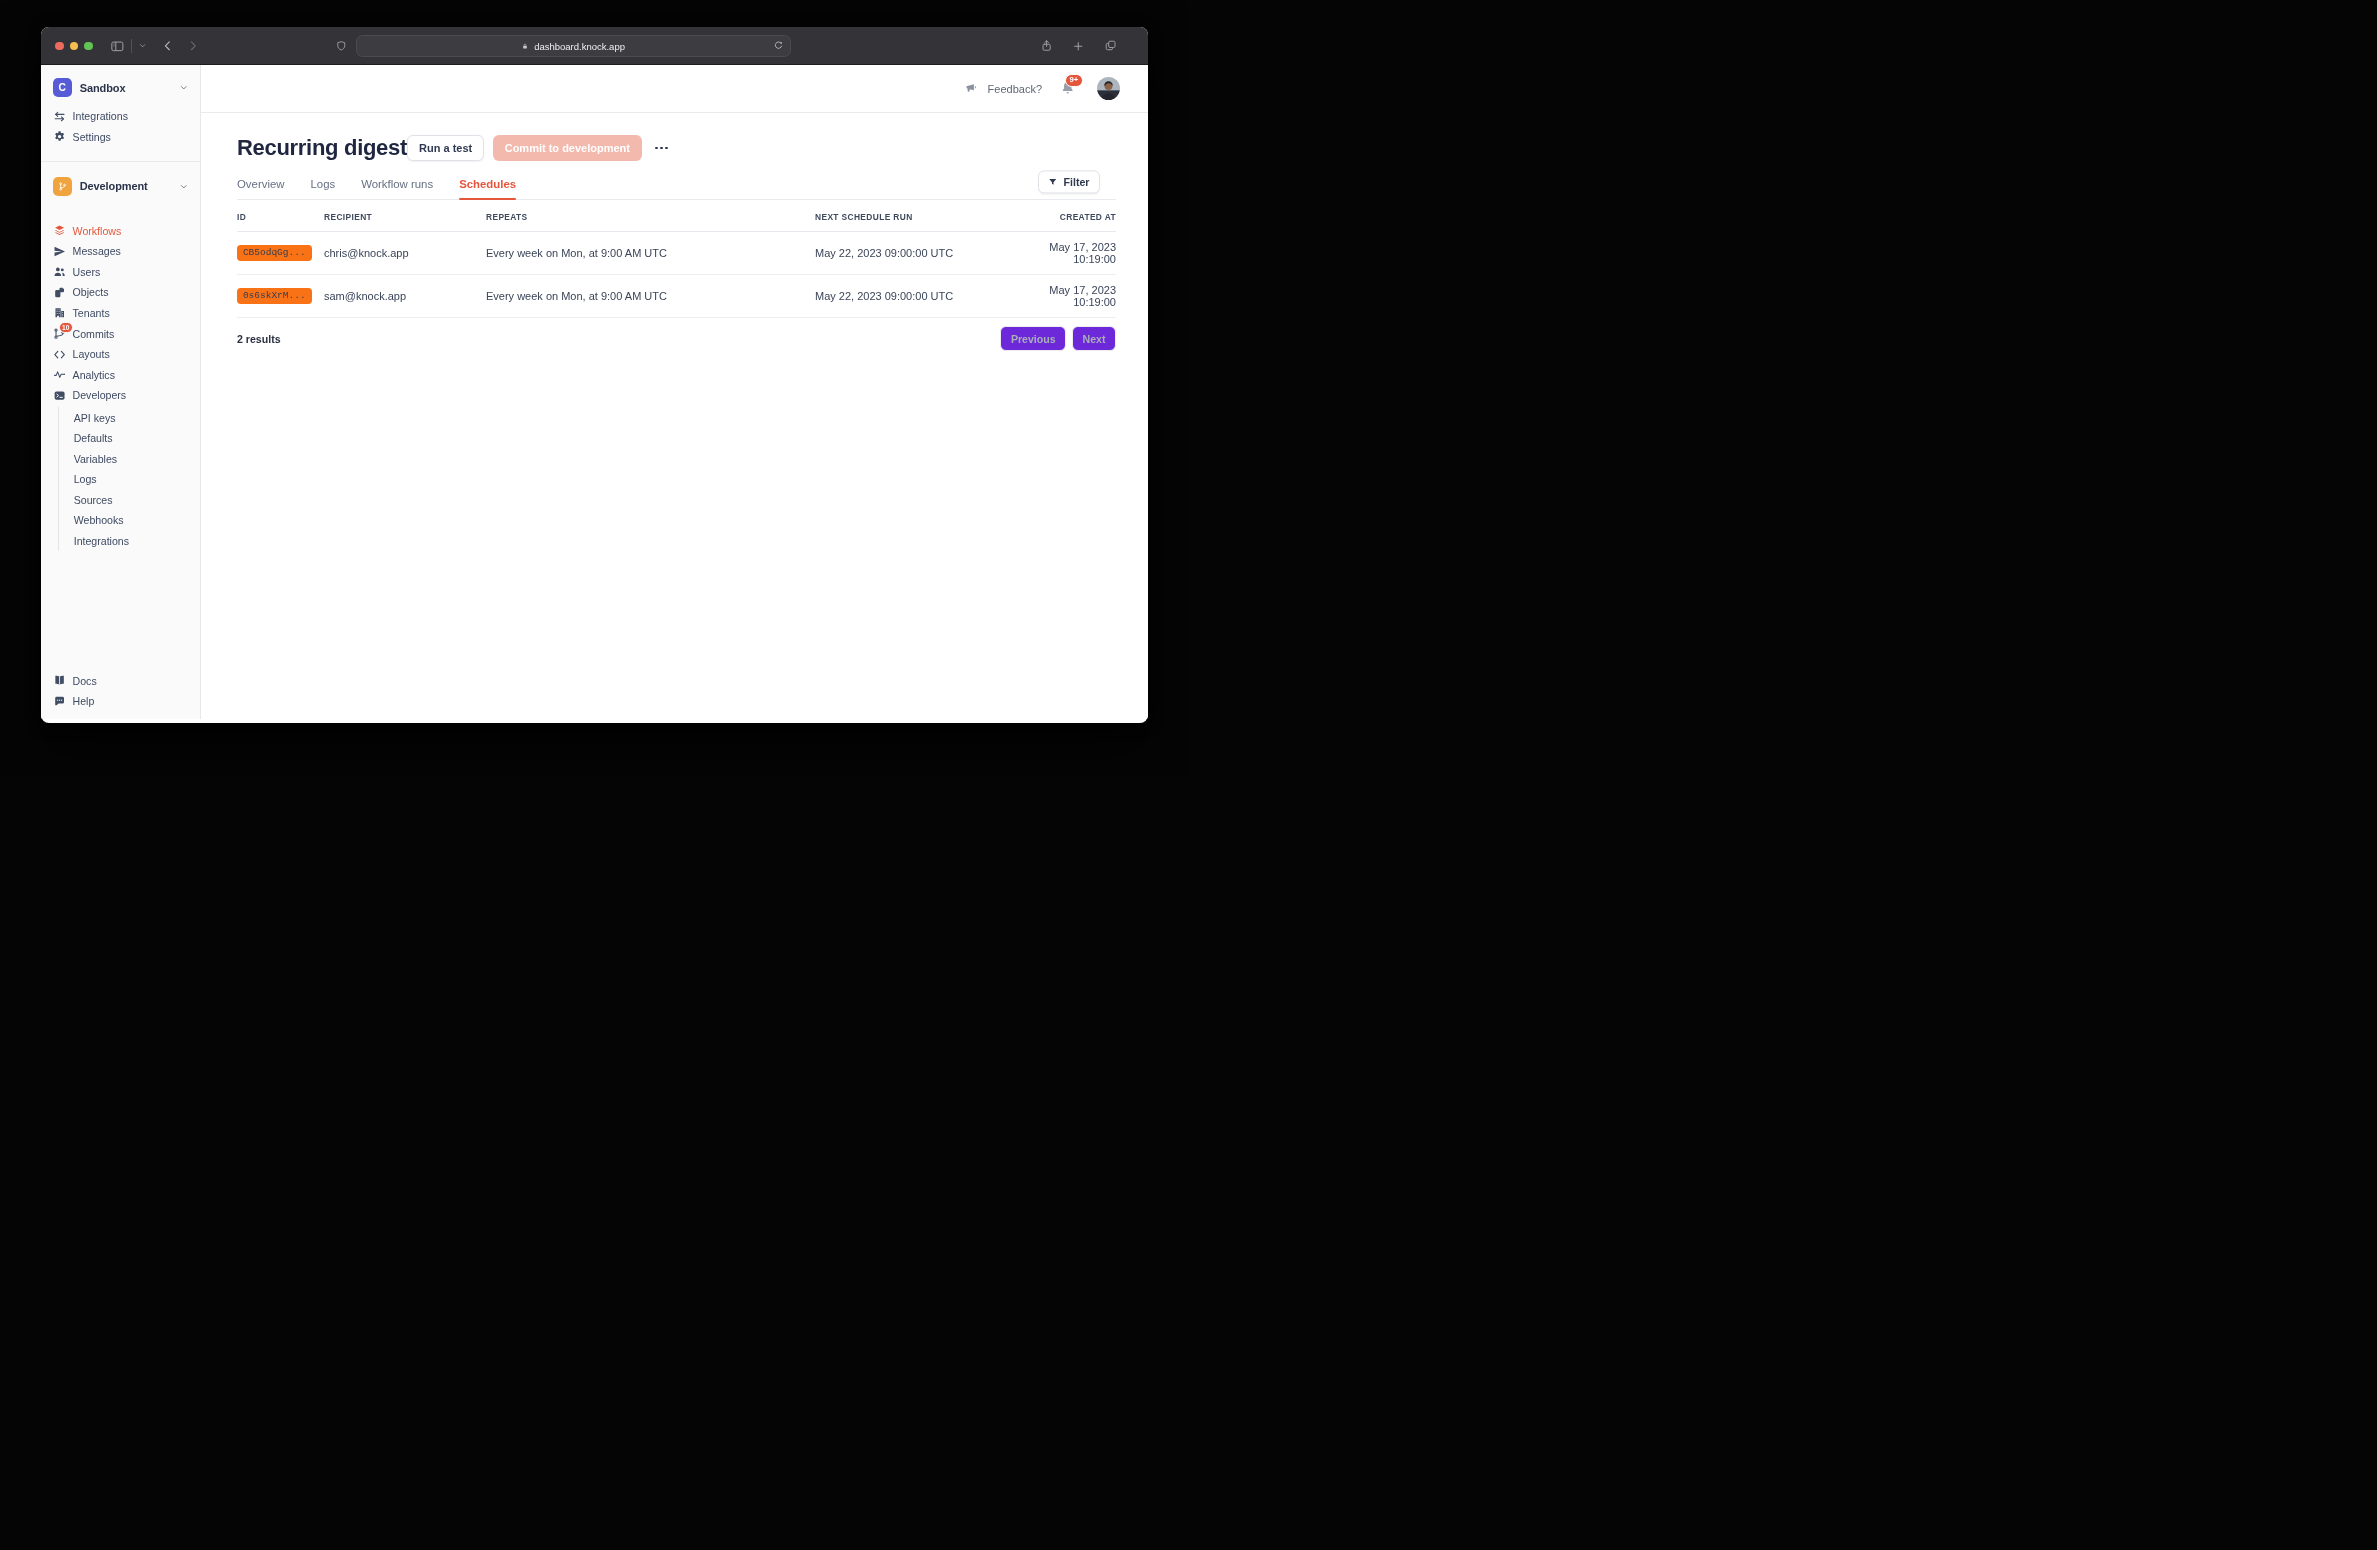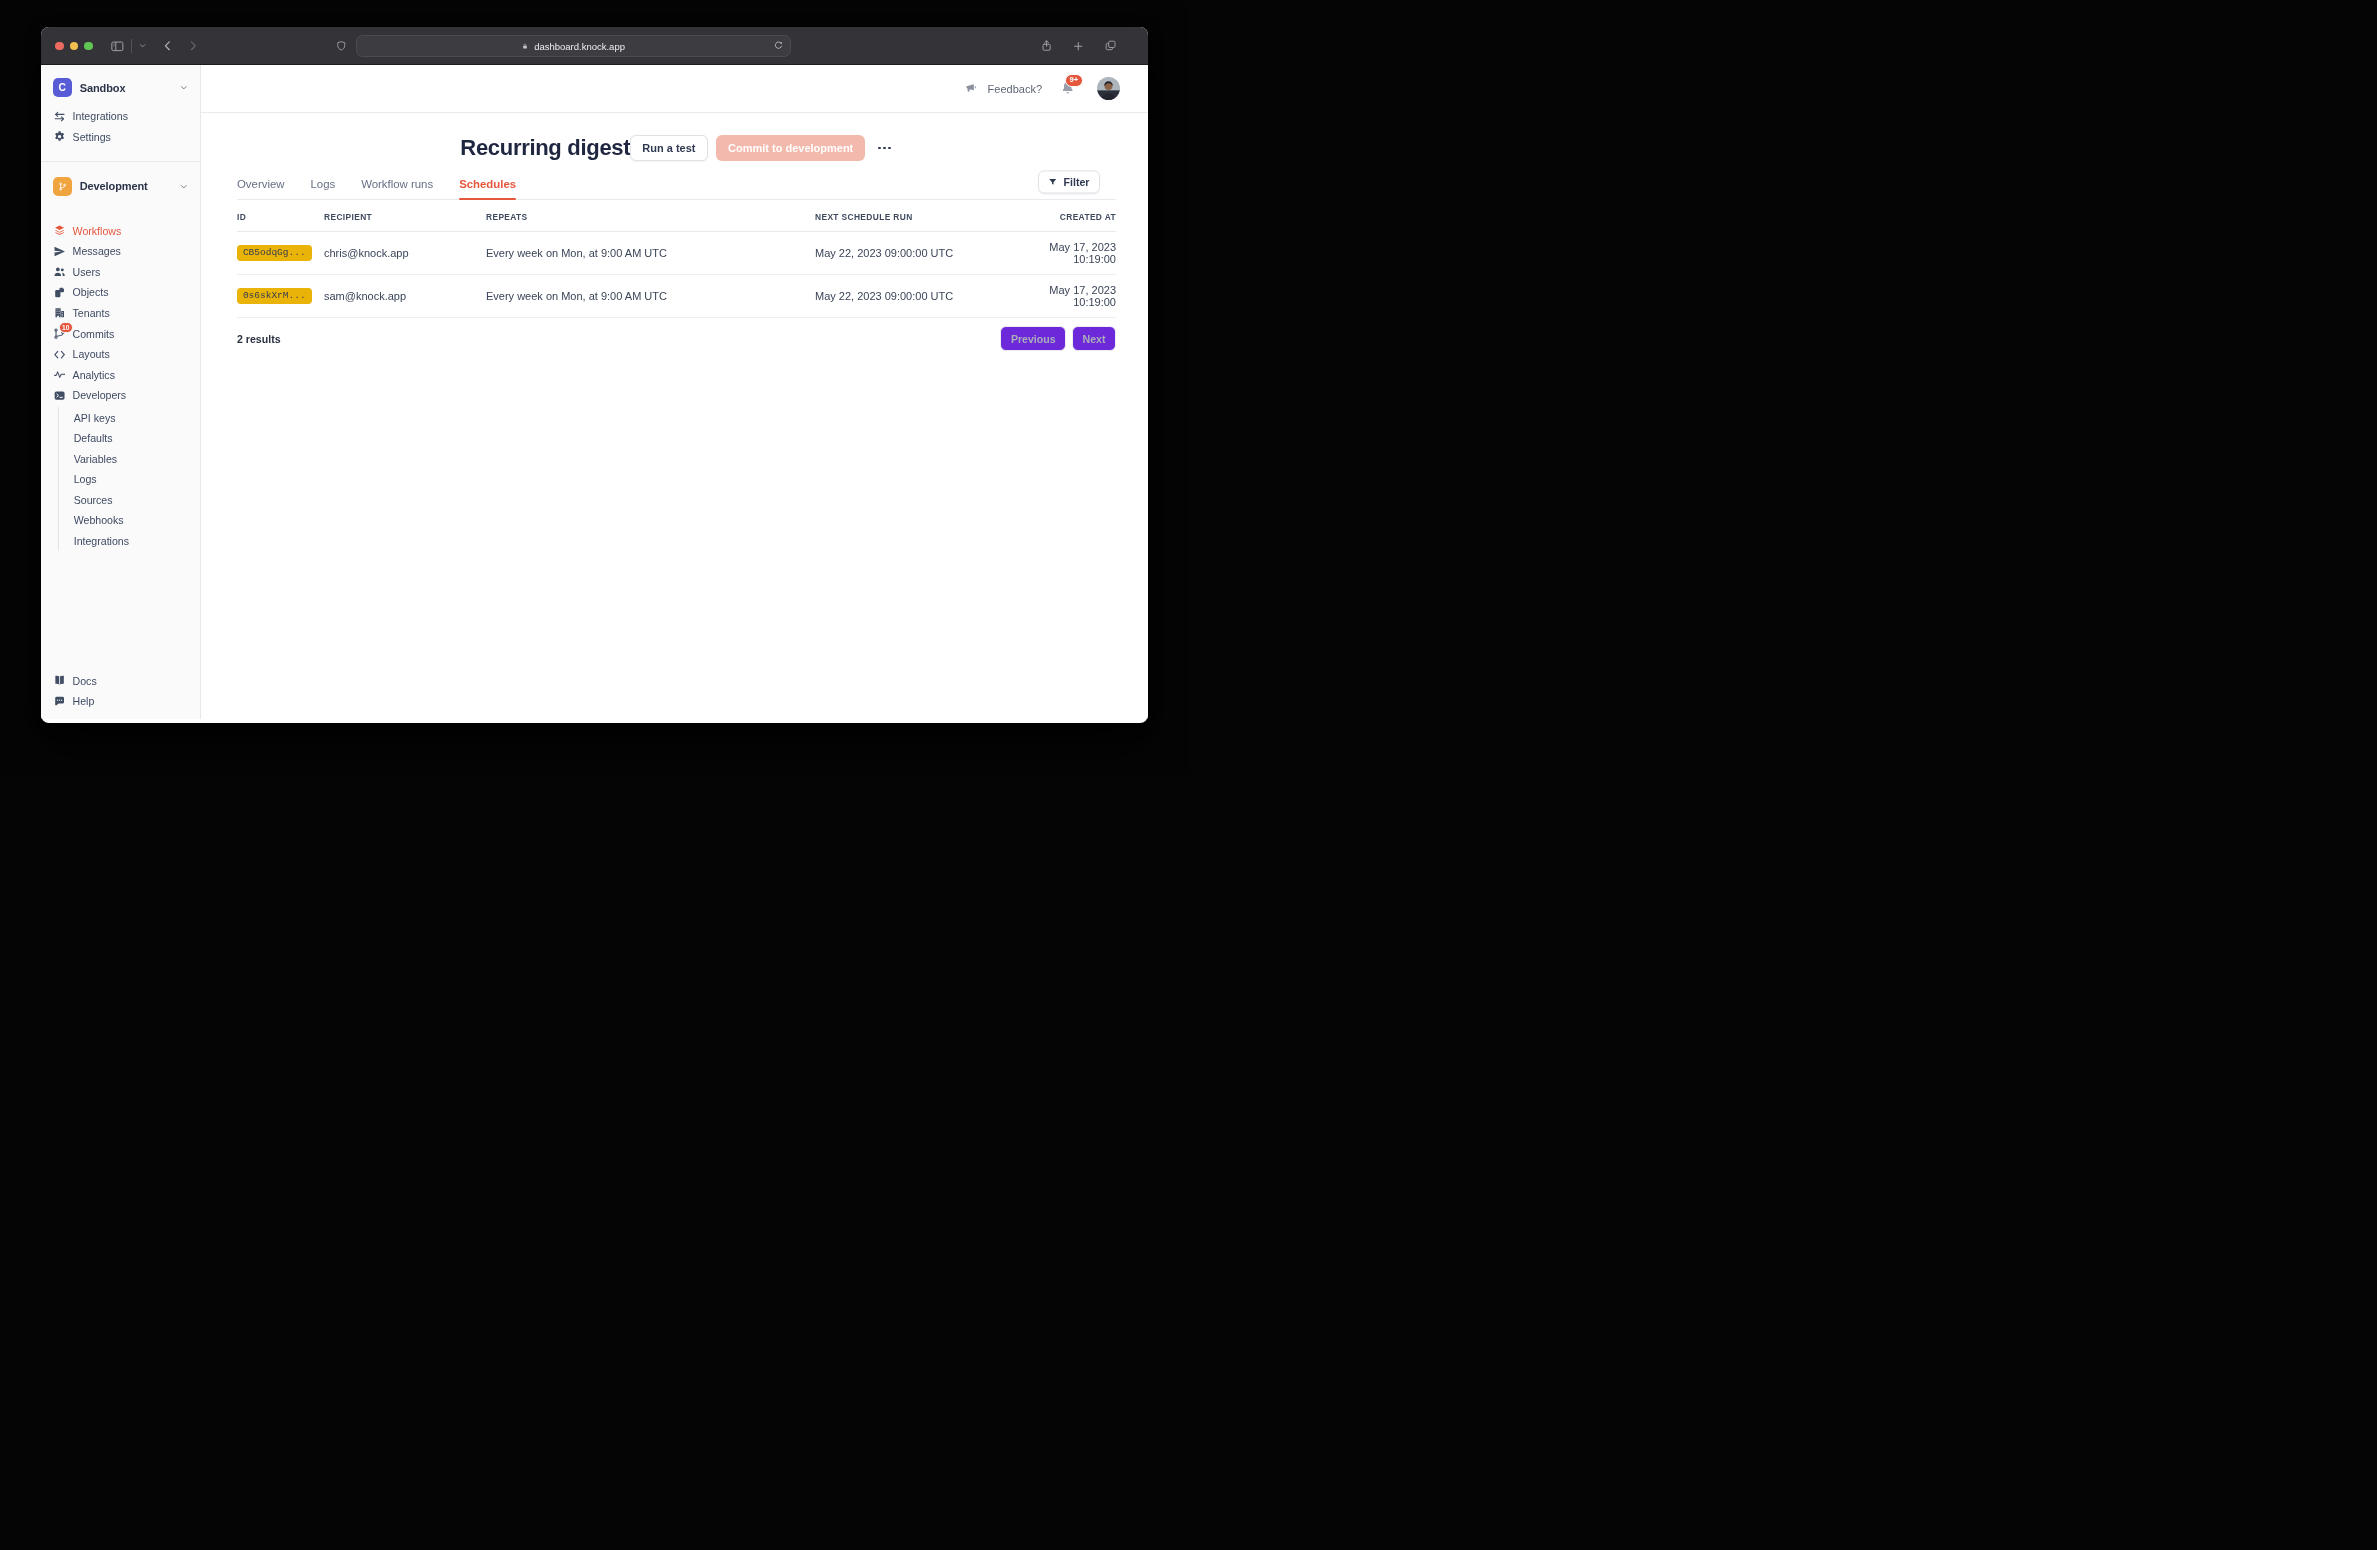--- a/index.html
+++ b/index.html
@@ -76,21 +76,21 @@
   .feedback .fb-label { font-size:11px; color:#5f6775; font-weight:500; }
   .bell-wrap { position:relative; cursor:pointer; color:#989ea9; display:flex; margin-right:4.4px; }
   .bell-badge { position:absolute; top:-5.9px; right:-8px; background:#e4573d; color:#fff;
                 font-size:7.7px; font-weight:700; padding:1.5px 3.7px; border-radius:6.6px;
                 border:1.5px solid #fff; line-height:1; }
   .avatar { width:23px; height:23px; border-radius:50%; overflow:hidden; background:#c9ccd2; cursor:pointer;
             display:flex; align-items:flex-end; justify-content:center; position:relative; }
   .avatar svg { display:block; }
 
   .content { padding:22px 32px 0 36px; }
-  .title-row { display:flex; align-items:center; justify-content:center; }
+  .title-row { display:flex; align-items:center; justify-content:flex-start; }
   .page-title { font-size:22px; font-weight:700; color:#1e2640; letter-spacing:-0.3px; }
   .actions { display:flex; align-items:center; gap:8.8px; }
   .btn { border-radius:5.9px; font-size:11px; font-weight:600; cursor:pointer; font-family:inherit; }
   .btn-run { background:#fff; border:0.7px solid #dfe2e7; color:#2f3950; padding:5.9px 11px;
              box-shadow:0 0.7px 1.5px rgba(16,24,40,.06); }
   .btn-commit { background:#f4b9ad; border:none; color:#fff; padding:6.6px 11.7px; cursor:default; }
   .kebab { border:none; background:none; color:#2f3950; display:flex; gap:2.2px; padding:4.4px 1.5px; cursor:pointer; margin-left:2.9px; }
   .kebab i { width:2.9px; height:2.9px; border-radius:50%; background:#2f3950; display:block; }
 
   .tabs-row { margin-top:10.3px; position:relative; border-bottom:0.7px solid #e9eaee;
@@ -104,21 +104,21 @@
                 display:flex; align-items:center; gap:5.9px; color:#2f3950; font-size:10.6px; font-weight:600;
                 box-shadow:0 0.7px 1.5px rgba(16,24,40,.05); cursor:pointer; font-family:inherit; }
   .btn-filter .fl-icon { display:flex; color:#2f3950; }
 
   table.sched { width:100%; border-collapse:collapse; table-layout:fixed; }
   col.c-id { width:87px; } col.c-rec { width:162px; } col.c-rep { width:329px; } col.c-next { width:224px; }
   th { text-align:left; font-size:8.4px; font-weight:700; color:#3f4a5e; letter-spacing:.045em;
        padding:11.7px 0 9.5px; border-bottom:0.7px solid #e7e9ee; }
   td { font-size:11px; color:#3a4458; padding:8.8px 0; border-bottom:0.7px solid #edeef2; height:34px; }
   th.right, td.right { text-align:right; }
-  .id-pill { font-family:"Liberation Mono", monospace; font-size:9.5px; background:#eab308; color:#353e50;
+  .id-pill { font-family:"Liberation Mono", monospace; font-size:9.5px; background:#f97316; color:#353e50;
              padding:2.2px 5.9px 2.9px; border-radius:3.7px; display:inline-block; }
 
   .table-footer { margin-top:8.8px; display:flex; align-items:center; justify-content:space-between; }
   .results { font-size:10.6px; font-weight:700; color:#2a3142; }
   .pager { display:flex; gap:5.9px; }
   .btn-page { background:#6d28d9; border:0.7px solid #eceef1; border-radius:5.9px; padding:5.1px 9.5px;
               color:#a9aeba; font-size:10.6px; font-weight:600; cursor:default; font-family:inherit; }
 
   svg { flex-shrink:0; }
 </style>

